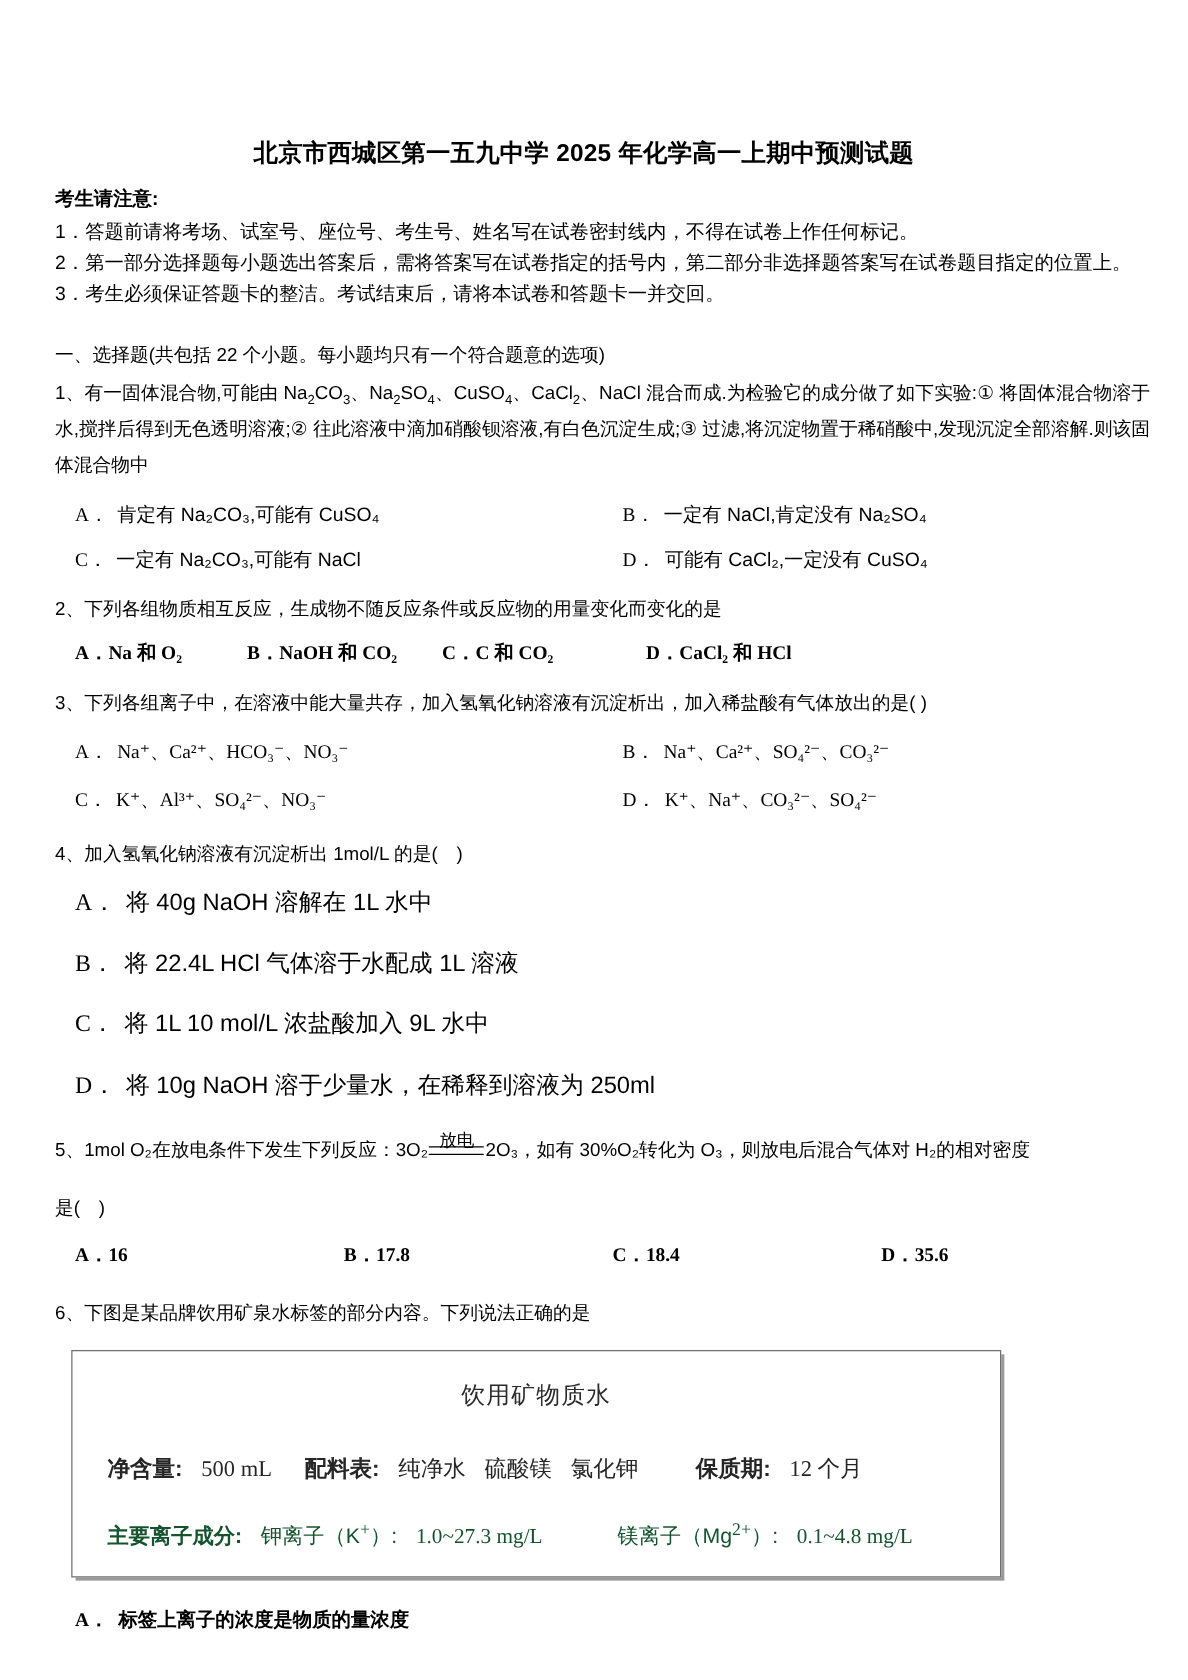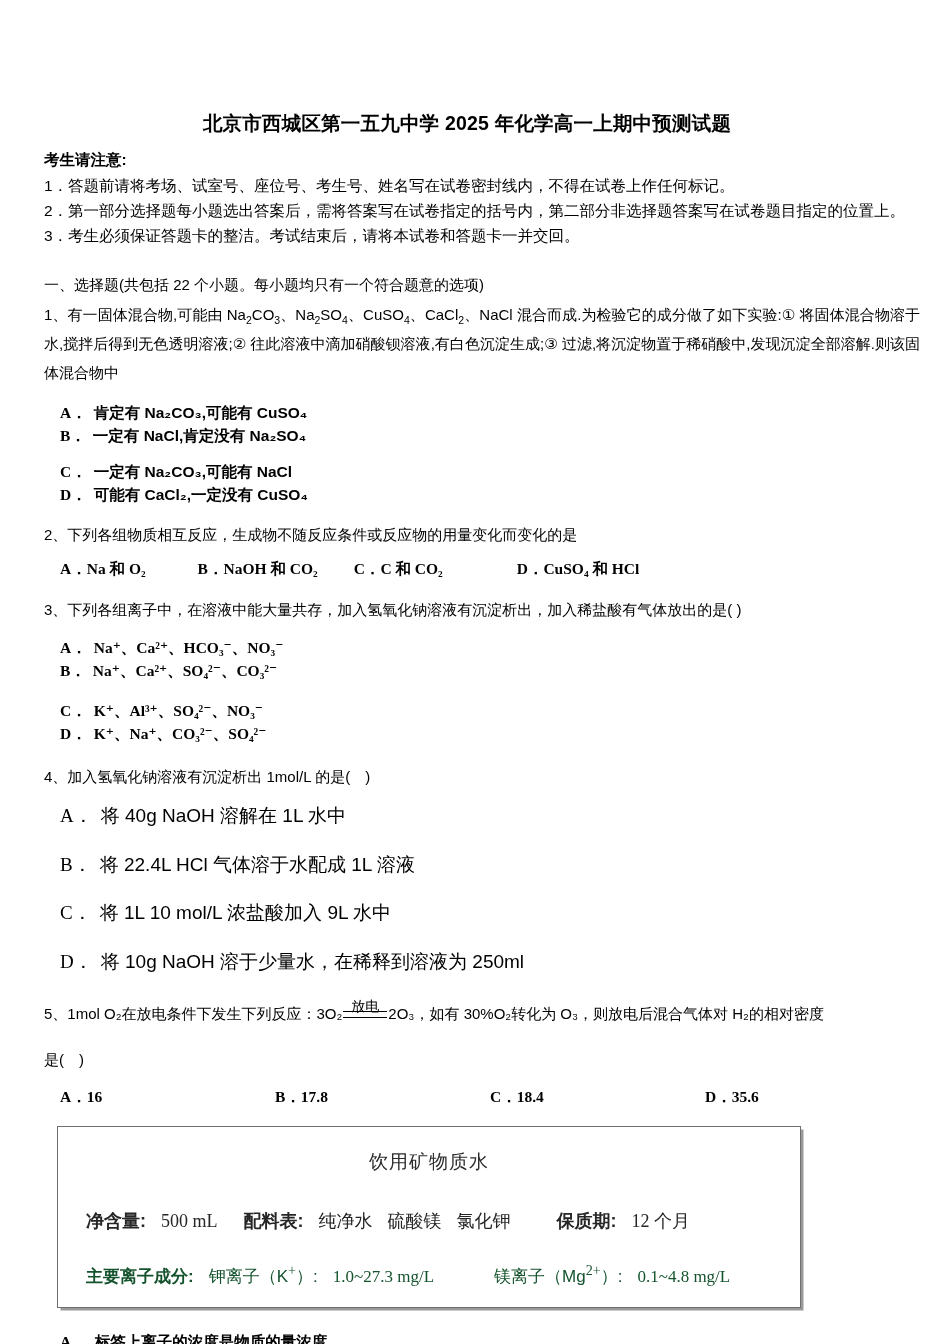--- a/index.html
+++ b/index.html
@@ -70,25 +70,24 @@
     text-align: justify;
   }
   .q-tight { line-height: 1.55; }
   .q sub, .q sup, .opt sub, .opt sup, .lbl sub, .lbl sup {
     font-size: 70%;
     line-height: 0;
   }
   .opts {
     display: flex;
     font-family: "Liberation Serif", "DejaVu Serif", serif;
-    font-weight: bold;
+    font-weight: normal;
     font-size: 15.5px;
     line-height: 1.5;
     margin: 13px 0 0 0;
-    flex-direction: column;
   }
   .opts.two > .opt { width: 50%; }
   .opt { padding-left: 16px; box-sizing: border-box; }
   .opt .mk { margin-right: 7px; }
   .opt-stack { margin: 14px 0 0 0; }
   .opt-row {
     font-family: "Liberation Serif", "DejaVu Serif", serif;
     font-weight: normal;
     font-size: 19px;
     line-height: 1.5;
@@ -224,21 +223,21 @@
     <div class="opts two">
       <div class="opt"><span class="mk">A．</span><span class="cn">肯定有 Na₂CO₃,可能有 CuSO₄</span></div>
       <div class="opt"><span class="mk">B．</span><span class="cn">一定有 NaCl,肯定没有 Na₂SO₄</span></div>
     </div>
     <div class="opts two">
       <div class="opt"><span class="mk">C．</span><span class="cn">一定有 Na₂CO₃,可能有 NaCl</span></div>
       <div class="opt"><span class="mk">D．</span><span class="cn">可能有 CaCl₂,一定没有 CuSO₄</span></div>
     </div>
 
     <p class="q q-tight" style="margin-top:16px"><span>2、</span><span>下列各组物质相互反应，生成物不随反应条件或反应物的用量变化而变化的是</span></p>
-    <div class="opts-q2"><span><span class="mk">A．</span><span>Na 和 O₂</span></span><span class="sp1"></span><span><span class="mk">B．</span><span>NaOH 和 CO₂</span></span><span class="sp2"></span><span><span class="mk">C．</span><span>C 和 CO₂</span></span><span class="sp3"></span><span><span class="mk">D．</span><span>CuSO₄ 和 HCl</span></span></div>
+    <div class="opts-q2"><span><span class="mk">A．</span><span>Na 和 O₂</span></span><span class="sp1"></span><span><span class="mk">B．</span><span>NaOH 和 CO₂</span></span><span class="sp2"></span><span><span class="mk">C．</span><span>C 和 CO₂</span></span><span class="sp3"></span><span><span class="mk">D．</span><span>CaCl₂ 和 HCl</span></span></div>
 
     <p class="q q-tight" style="margin-top:18px"><span>3、</span><span>下列各组离子中，在溶液中能大量共存，加入氢氧化钠溶液有沉淀析出，加入稀盐酸有气体放出的是(        )</span></p>
     <div class="opts two" style="margin-top:15px">
       <div class="opt"><span class="mk">A．</span><span>Na⁺、Ca²⁺、HCO₃⁻、NO₃⁻</span></div>
       <div class="opt"><span class="mk">B．</span><span>Na⁺、Ca²⁺、SO₄²⁻、CO₃²⁻</span></div>
     </div>
     <div class="opts two" style="margin-top:16px">
       <div class="opt"><span class="mk">C．</span><span>K⁺、Al³⁺、SO₄²⁻、NO₃⁻</span></div>
       <div class="opt"><span class="mk">D．</span><span>K⁺、Na⁺、CO₃²⁻、SO₄²⁻</span></div>
     </div>
@@ -253,20 +252,21 @@
 
     <p class="q q-tight" style="margin-top:26px"><span>5、</span><span class="cn">1mol O₂在放电条件下发生下列反应：3O₂</span><span class="rxn"><span class="cond">放电</span><span class="bar"></span></span><span class="cn">2O₃，如有 30%O₂转化为 O₃，则放电后混合气体对 H₂的相对密度</span></p>
     <p class="q q-tight" style="margin-top:22px">是(　)</p>
     <div class="opts-q5">
       <div><span class="mk">A．</span><span>16</span></div>
       <div><span class="mk">B．</span><span>17.8</span></div>
       <div><span class="mk">C．</span><span>18.4</span></div>
       <div><span class="mk">D．</span><span>35.6</span></div>
     </div>
 
+    <p class="q q-tight" style="margin-top:24px"><span>6、</span><span>下图是某品牌饮用矿泉水标签的部分内容。下列说法正确的是</span></p>
 
     <div class="figure-wrap">
       <div class="label-box">
         <div class="label-title">饮用矿物质水</div>
         <div class="label-row1"><span class="lbl-b">净含量:</span><span class="gap-s"></span><span class="lbl-n">500 mL</span><span class="gap-m"></span><span class="lbl-b">配料表:</span><span class="gap-s"></span><span class="lbl-cn">纯净水</span><span class="gap-s"></span><span class="lbl-cn">硫酸镁</span><span class="gap-s"></span><span class="lbl-cn">氯化钾</span><span class="gap-l"></span><span class="lbl-b">保质期:</span><span class="gap-s"></span><span class="lbl-n">12 个月</span></div>
         <div class="label-row2"><span class="lbl-b">主要离子成分:</span><span class="gap-s"></span><span class="lbl-cn">钾离子（K</span><sup>+</sup><span class="lbl-cn">）:</span><span class="gap-s"></span><span class="lbl-n">1.0~27.3 mg/L</span><span class="gap-xl"></span><span class="lbl-cn">镁离子（Mg</span><sup>2+</sup><span class="lbl-cn">）:</span><span class="gap-s"></span><span class="lbl-n">0.1~4.8 mg/L</span></div>
       </div>
     </div>
 
     <div class="after-fig"><span class="mk">A．</span><span class="cn">标签上离子的浓度是物质的量浓度</span></div>

